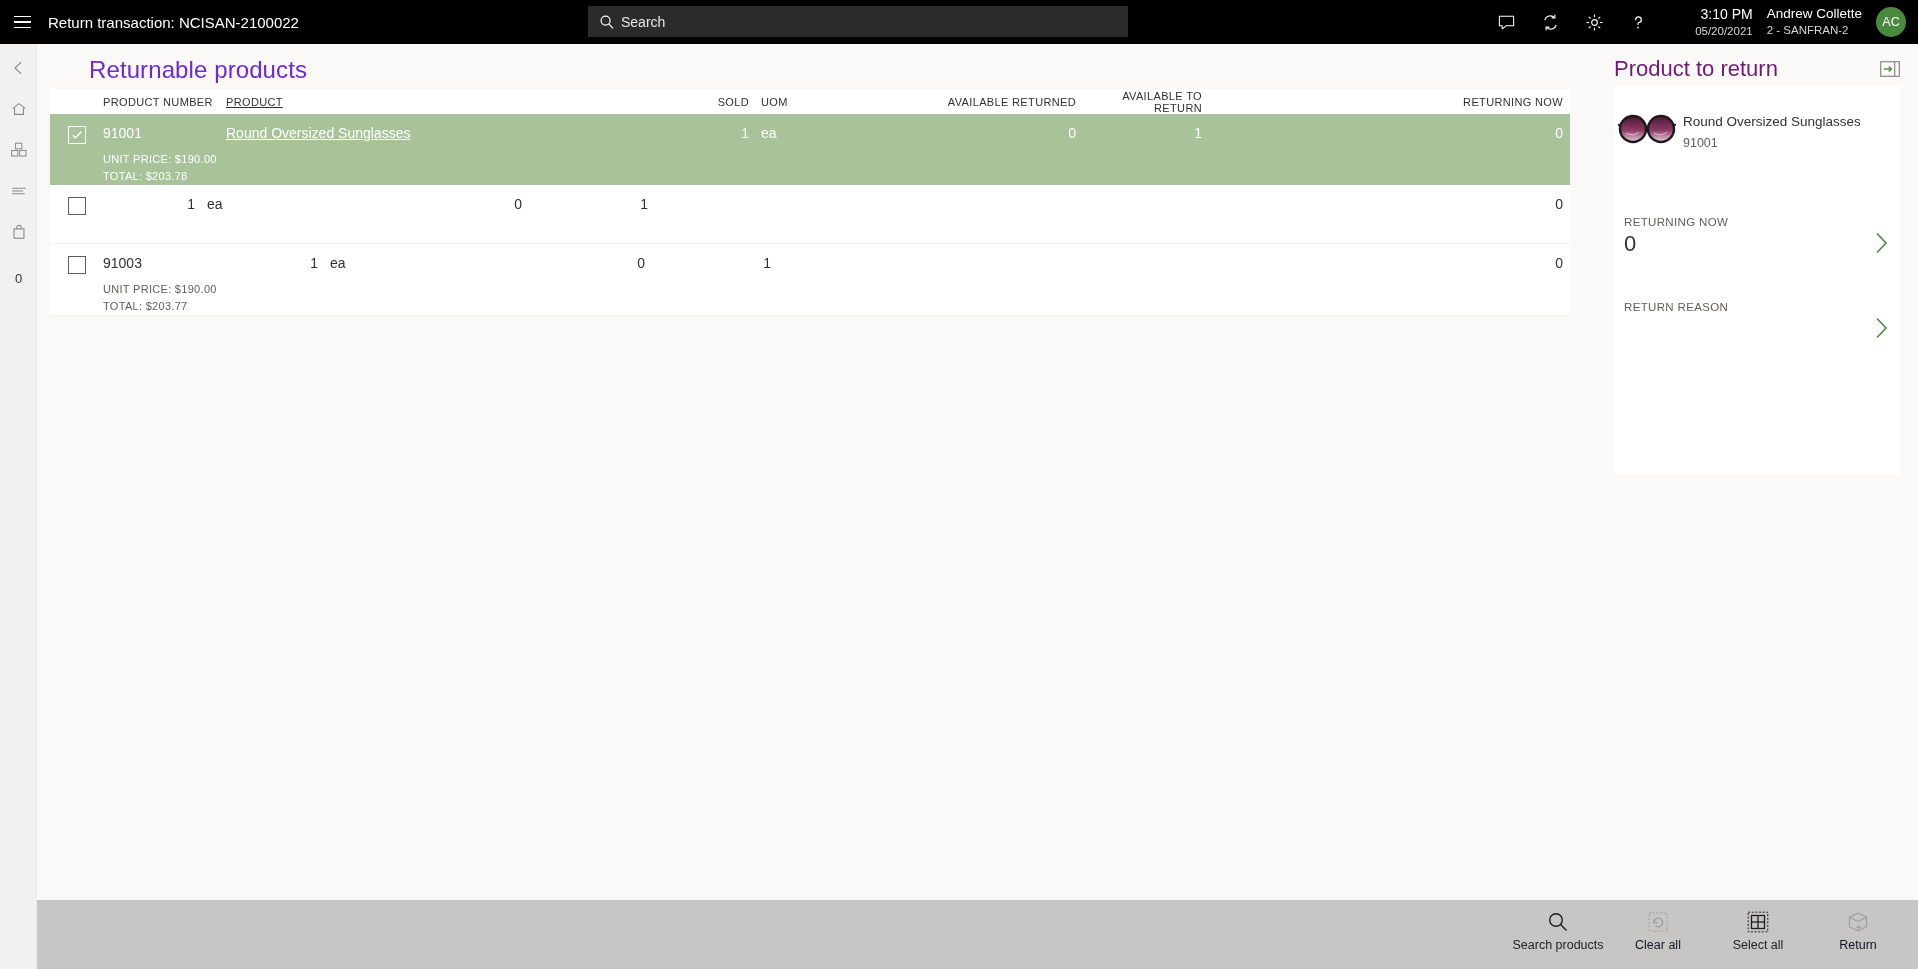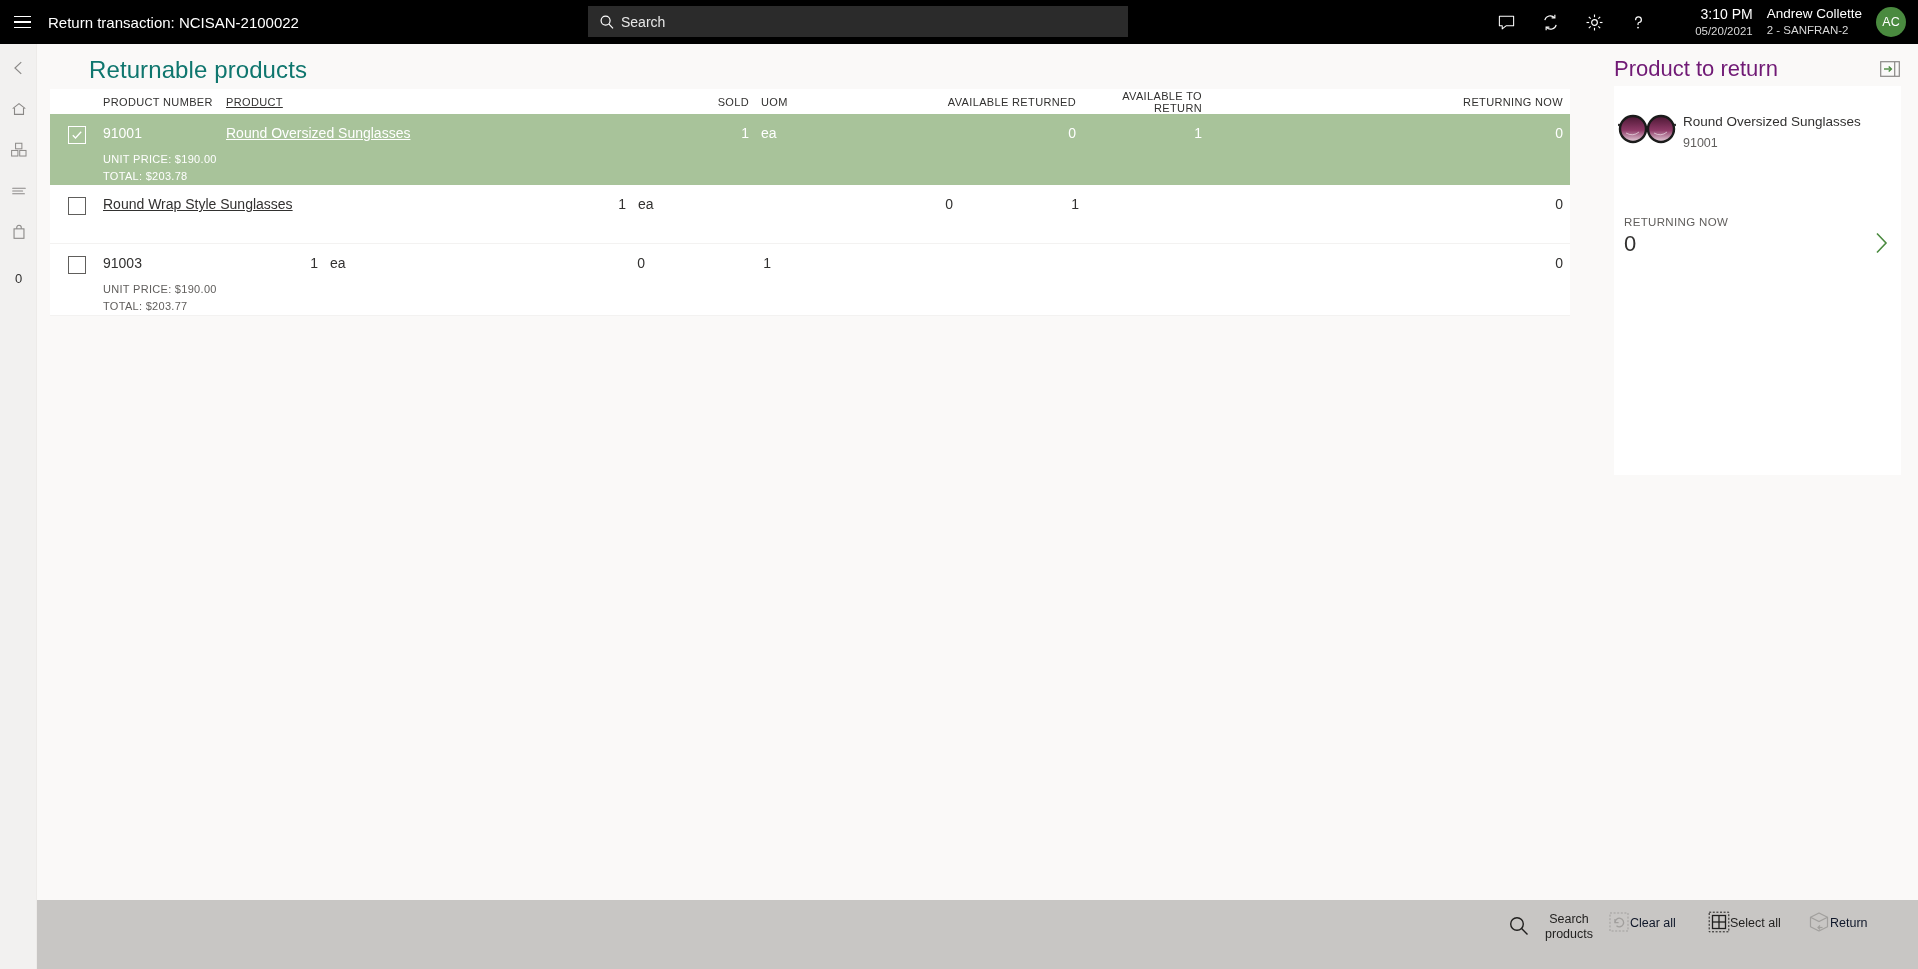--- a/index.html
+++ b/index.html
@@ -106,21 +106,21 @@
   }
 
   
   .content {
     position: absolute; top: 44px; left: 37px;
     width: 1881px; height: 856px;
     background: #faf9f8;
   }
   .page-title {
     position: absolute; left: 52px; top: 12px;
-    font-size: 24px; font-weight: 400; color: #0f766e;
+    font-size: 24px; font-weight: 400; color: #6d28d9;
     letter-spacing: 0.1px;
   }
 
   
   .grid {
     position: absolute; left: 13px; top: 45px;
     width: 1530px;
   }
   .grid-head {
     display: flex; align-items: center;
@@ -236,21 +236,21 @@
     background: #c8c6c4;
   }
   .bb-actions {
     position: absolute; right: 10px; top: 0;
     height: 69px;
     display: flex; align-items: flex-start;
   }
   .bb-btn {
     width: 100px; min-width: 72px;
     padding-top: 9px;
-    display: flex; flex-direction: row; align-items: center;
+    display: flex; flex-direction: column; align-items: center;
     cursor: pointer;
     color: #201f1e;
   }
   .bb-btn.disabled { color: #0f172a; cursor: default; }
   .bb-ico { height: 26px; display: flex; align-items: center; justify-content: center; }
   .bb-label {
     font-size: 12.5px; text-align: center; line-height: 15px; margin-top: 3px;
   }
 </style>
 </head>
@@ -398,21 +398,20 @@
         <div class="c-avail cell-main">1</div>
         <div class="c-ret cell-main">0</div>
       </div>
 
       <div class="grid-row">
         <div class="c-check">
           <div class="checkbox">
             
           </div>
         </div>
-        <div class="c-prod cell-main">Round Wrap Style Sunglasses</div>
         <div class="c-sold cell-main">1</div>
         <div class="c-uom cell-main">ea</div>
         <div class="c-prev cell-main">0</div>
         <div class="c-avail cell-main">1</div>
         <div class="c-ret cell-main">0</div>
       </div>
 
       <div class="grid-row">
         <div class="c-check">
           <div class="checkbox">
@@ -475,20 +474,29 @@
       <div class="rp-field" style="top:130px;">
         <div class="rp-field-label">RETURNING NOW</div>
         <div class="rp-field-value">0</div>
         <div class="rp-chevron">
           <svg width="20" height="26" viewBox="0 0 20 26">
             <path d="M6 3.5 15 13 6 22.5" fill="none" stroke="#4a8a3f" stroke-width="1.6"></path>
           </svg>
         </div>
       </div>
 
+      <div class="rp-field" style="top:215px;">
+        <div class="rp-field-label">RETURN REASON</div>
+        <div class="rp-field-value"></div>
+        <div class="rp-chevron">
+          <svg width="20" height="26" viewBox="0 0 20 26">
+            <path d="M6 3.5 15 13 6 22.5" fill="none" stroke="#4a8a3f" stroke-width="1.6"></path>
+          </svg>
+        </div>
+      </div>
     </div>
   </div>
 
   <div class="bottombar">
     <div class="bb-actions">
 
       <div class="bb-btn">
         <div class="bb-ico">
           <svg width="22" height="22" viewBox="0 0 22 22">
             <circle cx="9" cy="9" r="6.3" fill="none" stroke="#201f1e" stroke-width="1.4"></circle>

